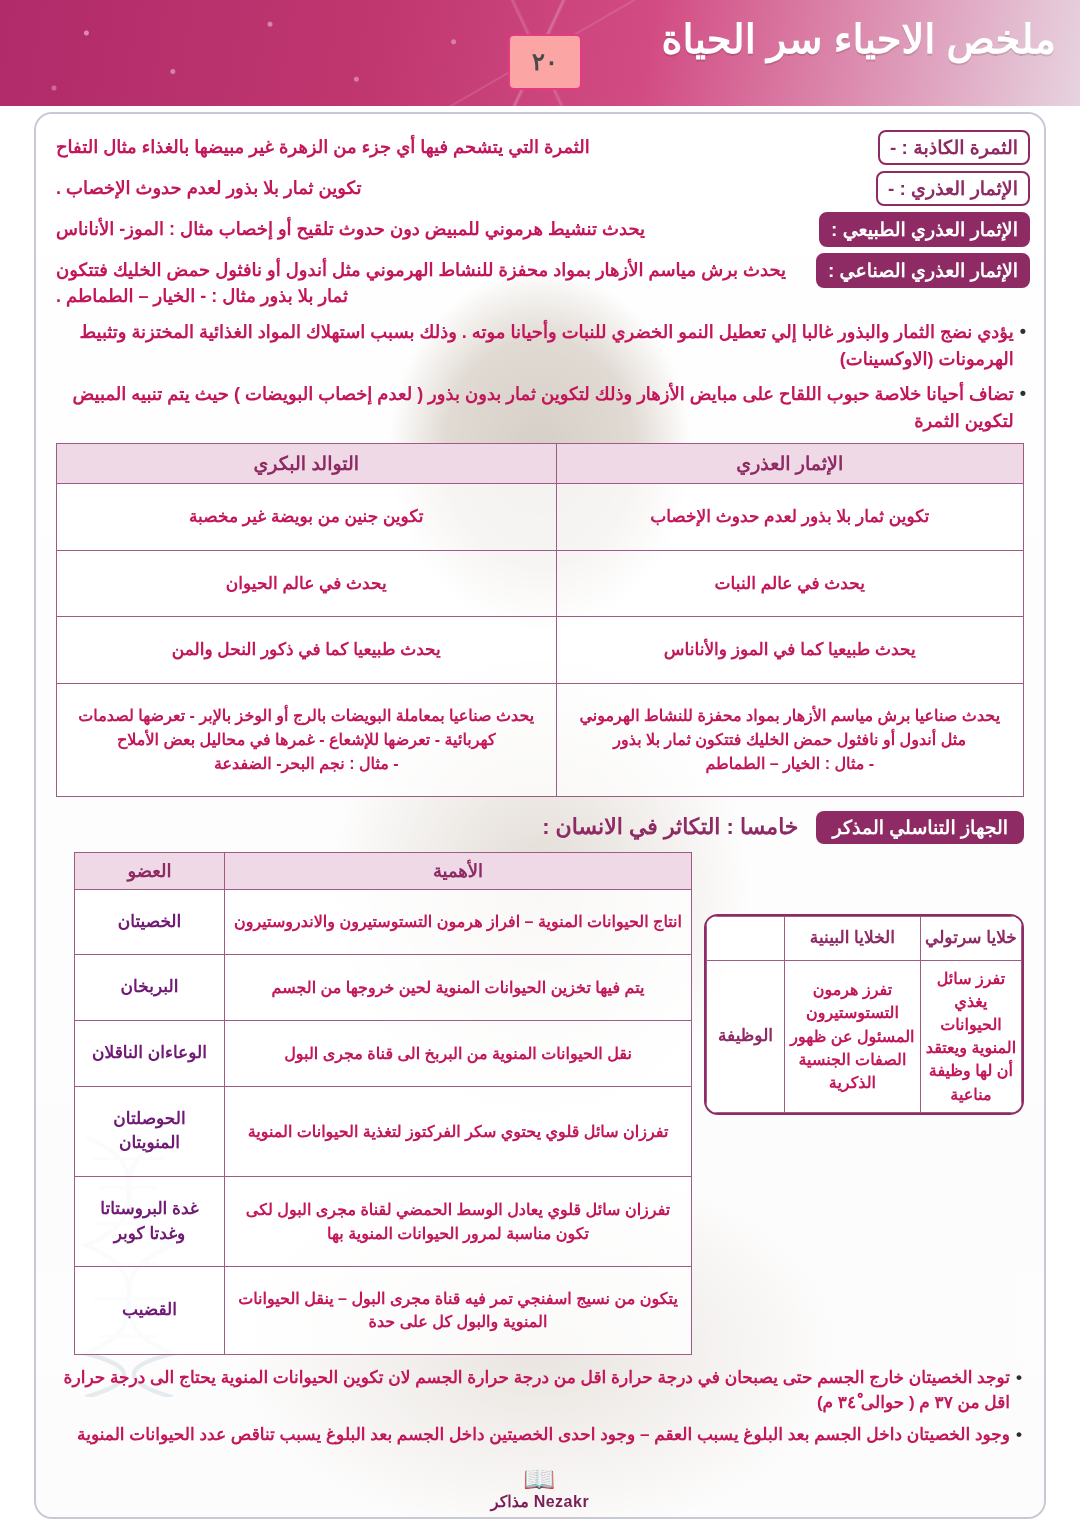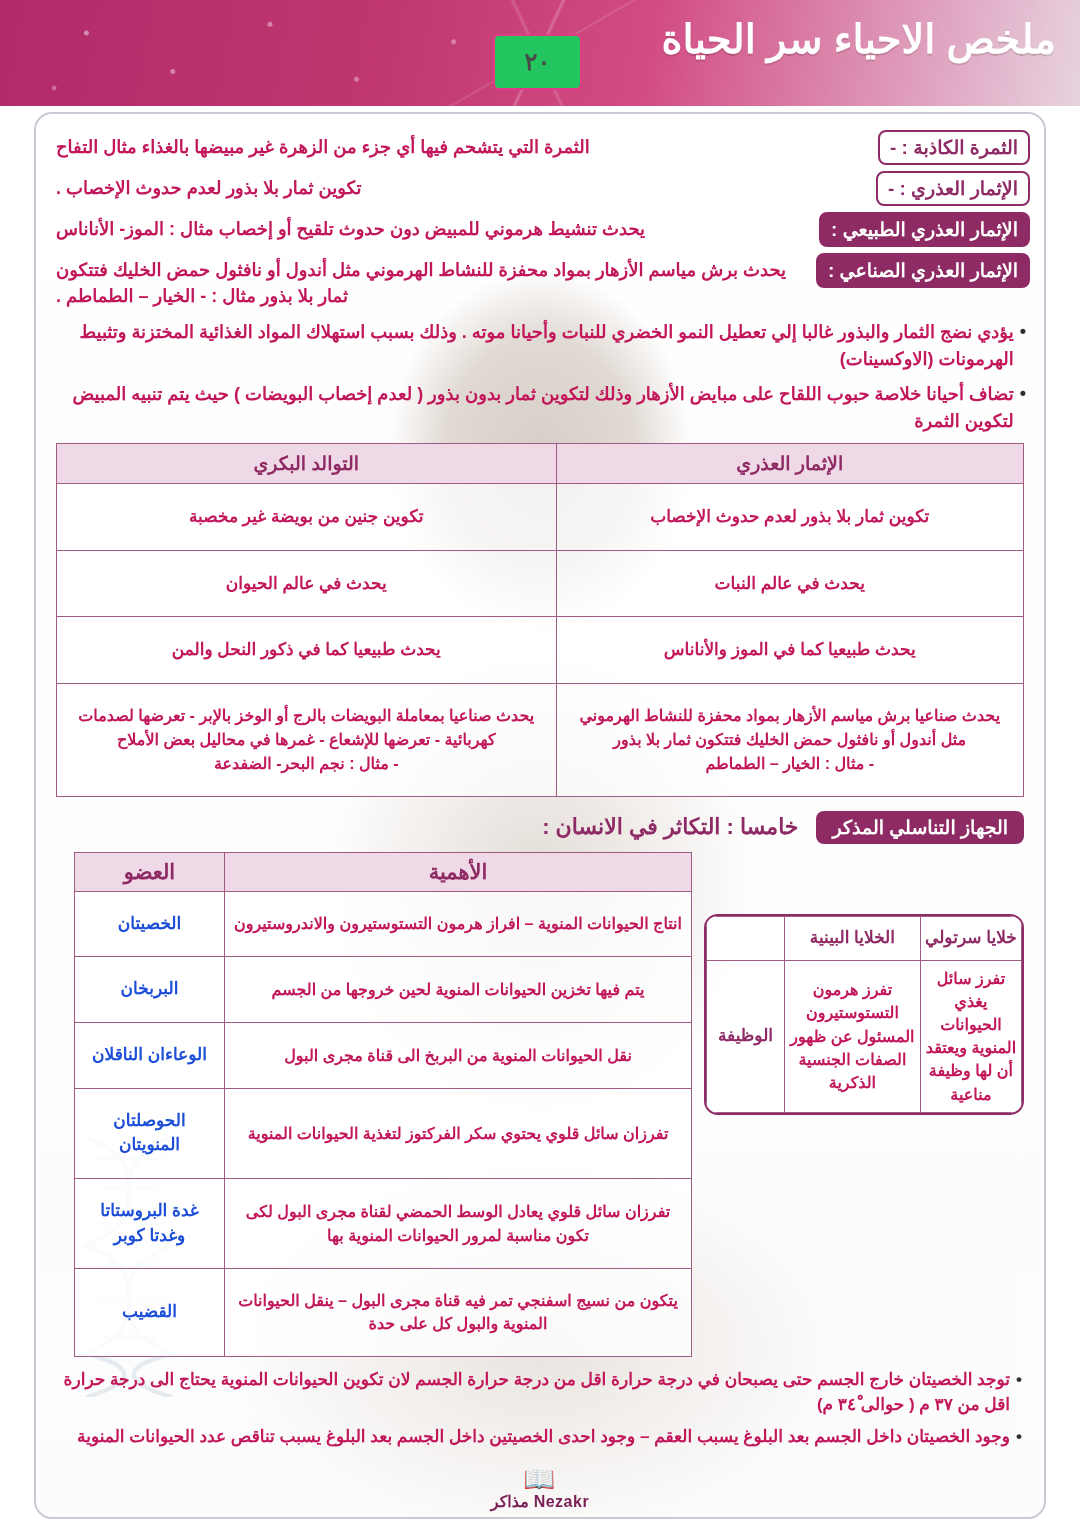--- a/index.html
+++ b/index.html
@@ -39,21 +39,21 @@
       linear-gradient(150deg, transparent 49.7%, rgba(255,255,255,.15) 49.9%, transparent 50.2%);
   }
   .header-title {
     position:absolute; top:16px; right:24px;
     font-size:40px; font-weight:bold; color:#ffffff;
     letter-spacing:0; direction:rtl;
     text-shadow:0 2px 0 rgba(0,0,0,.12);
   }
   .page-badge {
     position:absolute; top:34px; right:498px;
-    width:89px; height:56px; background:#22c55e;
+    width:74px; height:56px; background:#fca5a5;
     border:2px solid #e23b86; border-radius:6px;
     display:flex; align-items:center; justify-content:center;
     font-size:24px; font-weight:bold; color:#4a4a4a;
   }
 
   
   .sheet {
     position:absolute; top:112px; right:34px; left:34px; bottom:12px;
     border:2px solid #c9c9d6; border-radius:18px;
     background:#ffffff; overflow:hidden;
@@ -113,23 +113,23 @@
   .sectionrow { display:flex; align-items:center; justify-content:flex-start; margin:14px 6px 8px 6px; gap:18px; }
   .sec-title { color:#8e2a64; font-size:22px; font-weight:bold; white-space:nowrap;margin-left:20px; }
   .sec-pill {
     background:#8e2a64; color:#fff; border-radius:8px; padding:5px 16px;
     font-size:19px; font-weight:bold; white-space:nowrap;
   }
 
   
   .lower { display:flex; align-items:flex-start; gap:12px; margin:2px 6px 0 6px; }
   .tbl2 { flex:0 0 618px; background:rgba(255,255,255,.8); }
-  .tbl2 th { background:#f0d9e6; color:#8e2a64; font-size:21px; padding:7px; }
+  .tbl2 th { background:#f0d9e6; color:#8e2a64; font-size:18px; padding:7px; }
   .tbl2 td { font-size:16px; font-weight:bold; color:#c2185b; line-height:1.45; }
-  .tbl2 td.organ { color:#1d4ed8; width:150px; font-size:17px;margin-top:44px; }
+  .tbl2 td.organ { color:#701a75; width:150px; font-size:17px;margin-top:44px; }
 
   .tbl3wrap {
     flex:0 0 320px; margin-top:62px;
     border:2px solid #8e2a64; border-radius:14px; overflow:hidden;
     background:rgba(255,255,255,.8);
   }
   .tbl3 { width:100%; }
   .tbl3 th, .tbl3 td { border:1px solid #9e5b84; }
   .tbl3 th { background:#ffffff; color:#8e2a64; font-size:17px; padding:10px 4px; line-height:1.35; }
   .tbl3 td { color:#c2185b; font-size:16px; font-weight:bold; line-height:1.45; padding:6px 4px; }

